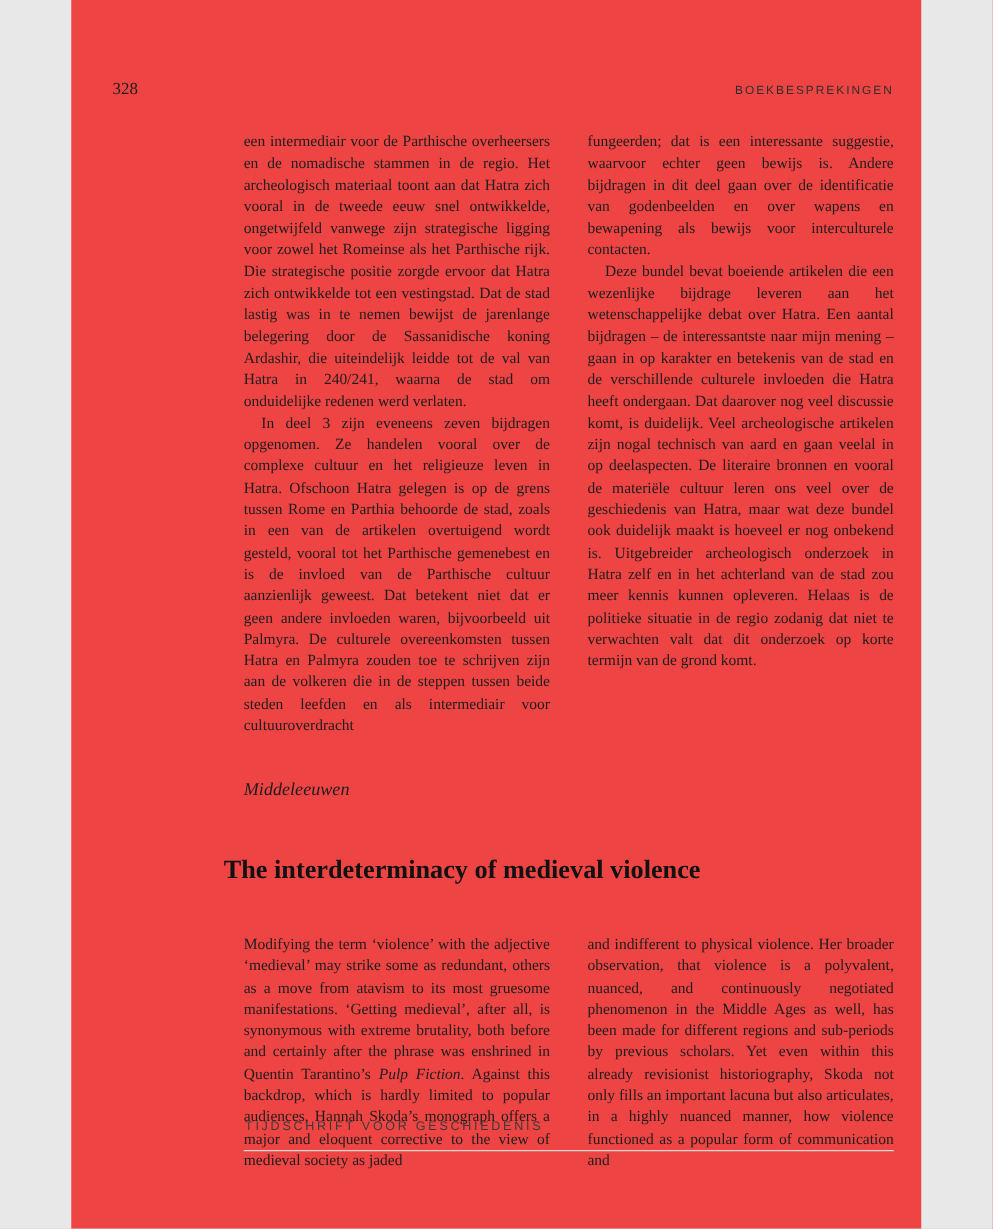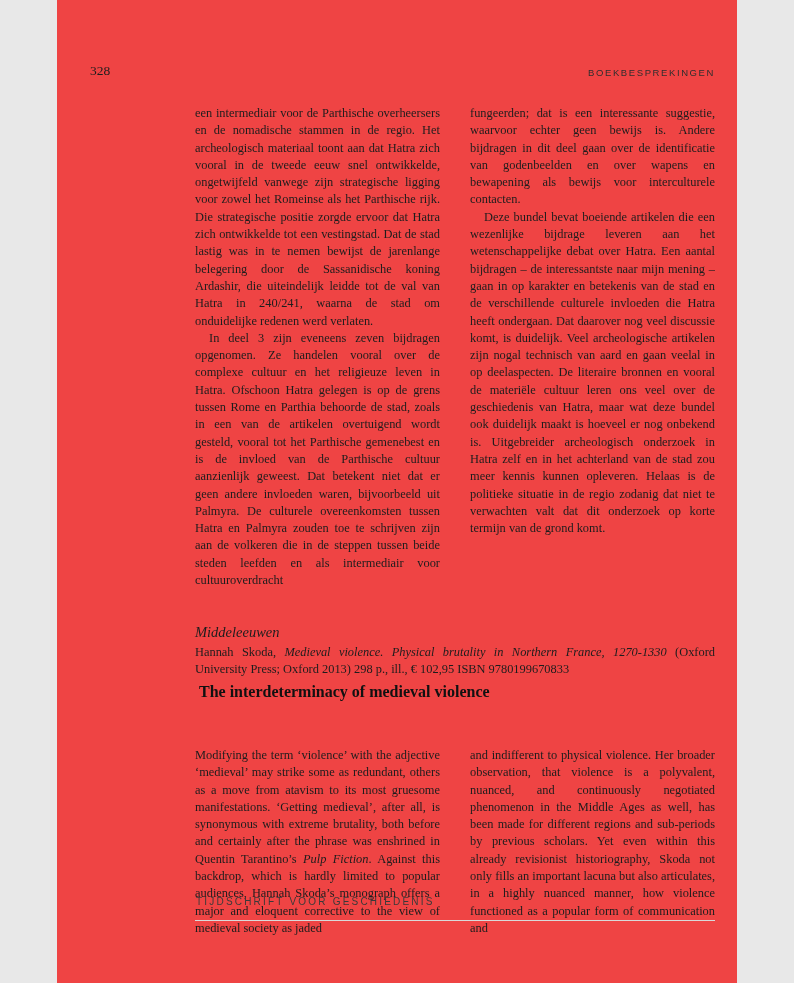--- a/index.html
+++ b/index.html
@@ -45,23 +45,23 @@
     position:absolute; left:138px; top:612px;
     font-style:italic; font-size:14.5px; color:#1d1d1d;margin-top:12px;
   }
   .bibliography {
     position:absolute; left:138px; top:644px; width:520px;
     margin:0;
     font-size:12.4px; line-height:16.8px;
     text-align:justify;
   }
   .review-title {
-    position:absolute; left:142px; top:683px;
+    position:absolute; left:122px; top:683px;
     margin:0;
-    font-size:16px; font-weight:bold; color:#111;
+    font-size:21px; font-weight:bold; color:#111;
   }
   .footer-rule {
     position:absolute; left:138px; top:920px; width:520px; height:1px;
     background:#d9d9d9;
   }
   .journal-footer {
     position:absolute; left:139px; top:896px;
     font-family:"Liberation Sans", sans-serif;
     font-size:10px; letter-spacing:2.2px; color:#3a3a3a;
   }
@@ -80,21 +80,20 @@
       <p class="indent">In deel 3 zijn eveneens zeven bijdragen opgenomen. Ze handelen vooral over de complexe cultuur en het religieuze leven in Hatra. Ofschoon Hatra gelegen is op de grens tussen Rome en Parthia behoorde de stad, zoals in een van de artikelen overtuigend wordt gesteld, vooral tot het Parthische gemenebest en is de invloed van de Parthische cultuur aanzienlijk geweest. Dat betekent niet dat er geen andere invloeden waren, bijvoorbeeld uit Palmyra. De culturele overeenkomsten tussen Hatra en Palmyra zouden toe te schrijven zijn aan de volkeren die in de steppen tussen beide steden leefden en als intermediair voor cultuuroverdracht</p>
     </div>
     <div class="col">
       <p>fungeerden; dat is een interessante suggestie, waarvoor echter geen bewijs is. Andere bijdragen in dit deel gaan over de identificatie van godenbeelden en over wapens en bewapening als bewijs voor interculturele contacten.</p>
       <p class="indent">Deze bundel bevat boeiende artikelen die een wezenlijke bijdrage leveren aan het wetenschappelijke debat over Hatra. Een aantal bijdragen – de interessantste naar mijn mening – gaan in op karakter en betekenis van de stad en de verschillende culturele invloeden die Hatra heeft ondergaan. Dat daarover nog veel discussie komt, is duidelijk. Veel archeologische artikelen zijn nogal technisch van aard en gaan veelal in op deelaspecten. De literaire bronnen en vooral de materiële cultuur leren ons veel over de geschiedenis van Hatra, maar wat deze bundel ook duidelijk maakt is hoeveel er nog onbekend is. Uitgebreider archeologisch onderzoek in Hatra zelf en in het achterland van de stad zou meer kennis kunnen opleveren. Helaas is de politieke situatie in de regio zodanig dat niet te verwachten valt dat dit onderzoek op korte termijn van de grond komt.</p>
     </div>
   </div>
 
   <div class="section-title">Middeleeuwen</div>
 
-  <p class="bibliography" lang="en"><span>Hannah Skoda, </span><em>Medieval violence. Physical brutality in Northern France, 1270-1330</em><span> (Oxford University Press; Oxford 2013) 298 p., ill., € 102,95 ISBN 9780199670833</span></p>
 
   <h2 class="review-title">The interdeterminacy of medieval violence</h2>
 
   <div class="columns bottom-cols" lang="en">
     <div class="col">
       <p><span>Modifying the term ‘violence’ with the adjective ‘medieval’ may strike some as redundant, others as a move from atavism to its most gruesome manifestations. ‘Getting medieval’, after all, is synonymous with extreme brutality, both before and certainly after the phrase was enshrined in Quentin Tarantino’s </span><em>Pulp Fiction</em><span>. Against this backdrop, which is hardly limited to popular audiences, Hannah Skoda’s monograph offers a major and eloquent corrective to the view of medieval society as jaded</span></p>
     </div>
     <div class="col">
       <p>and indifferent to physical violence. Her broader observation, that violence is a polyvalent, nuanced, and continuously negotiated phenomenon in the Middle Ages as well, has been made for different regions and sub-periods by previous scholars. Yet even within this already revisionist historiography, Skoda not only fills an important lacuna but also articulates, in a highly nuanced manner, how violence functioned as a popular form of communication and</p>
     </div>

